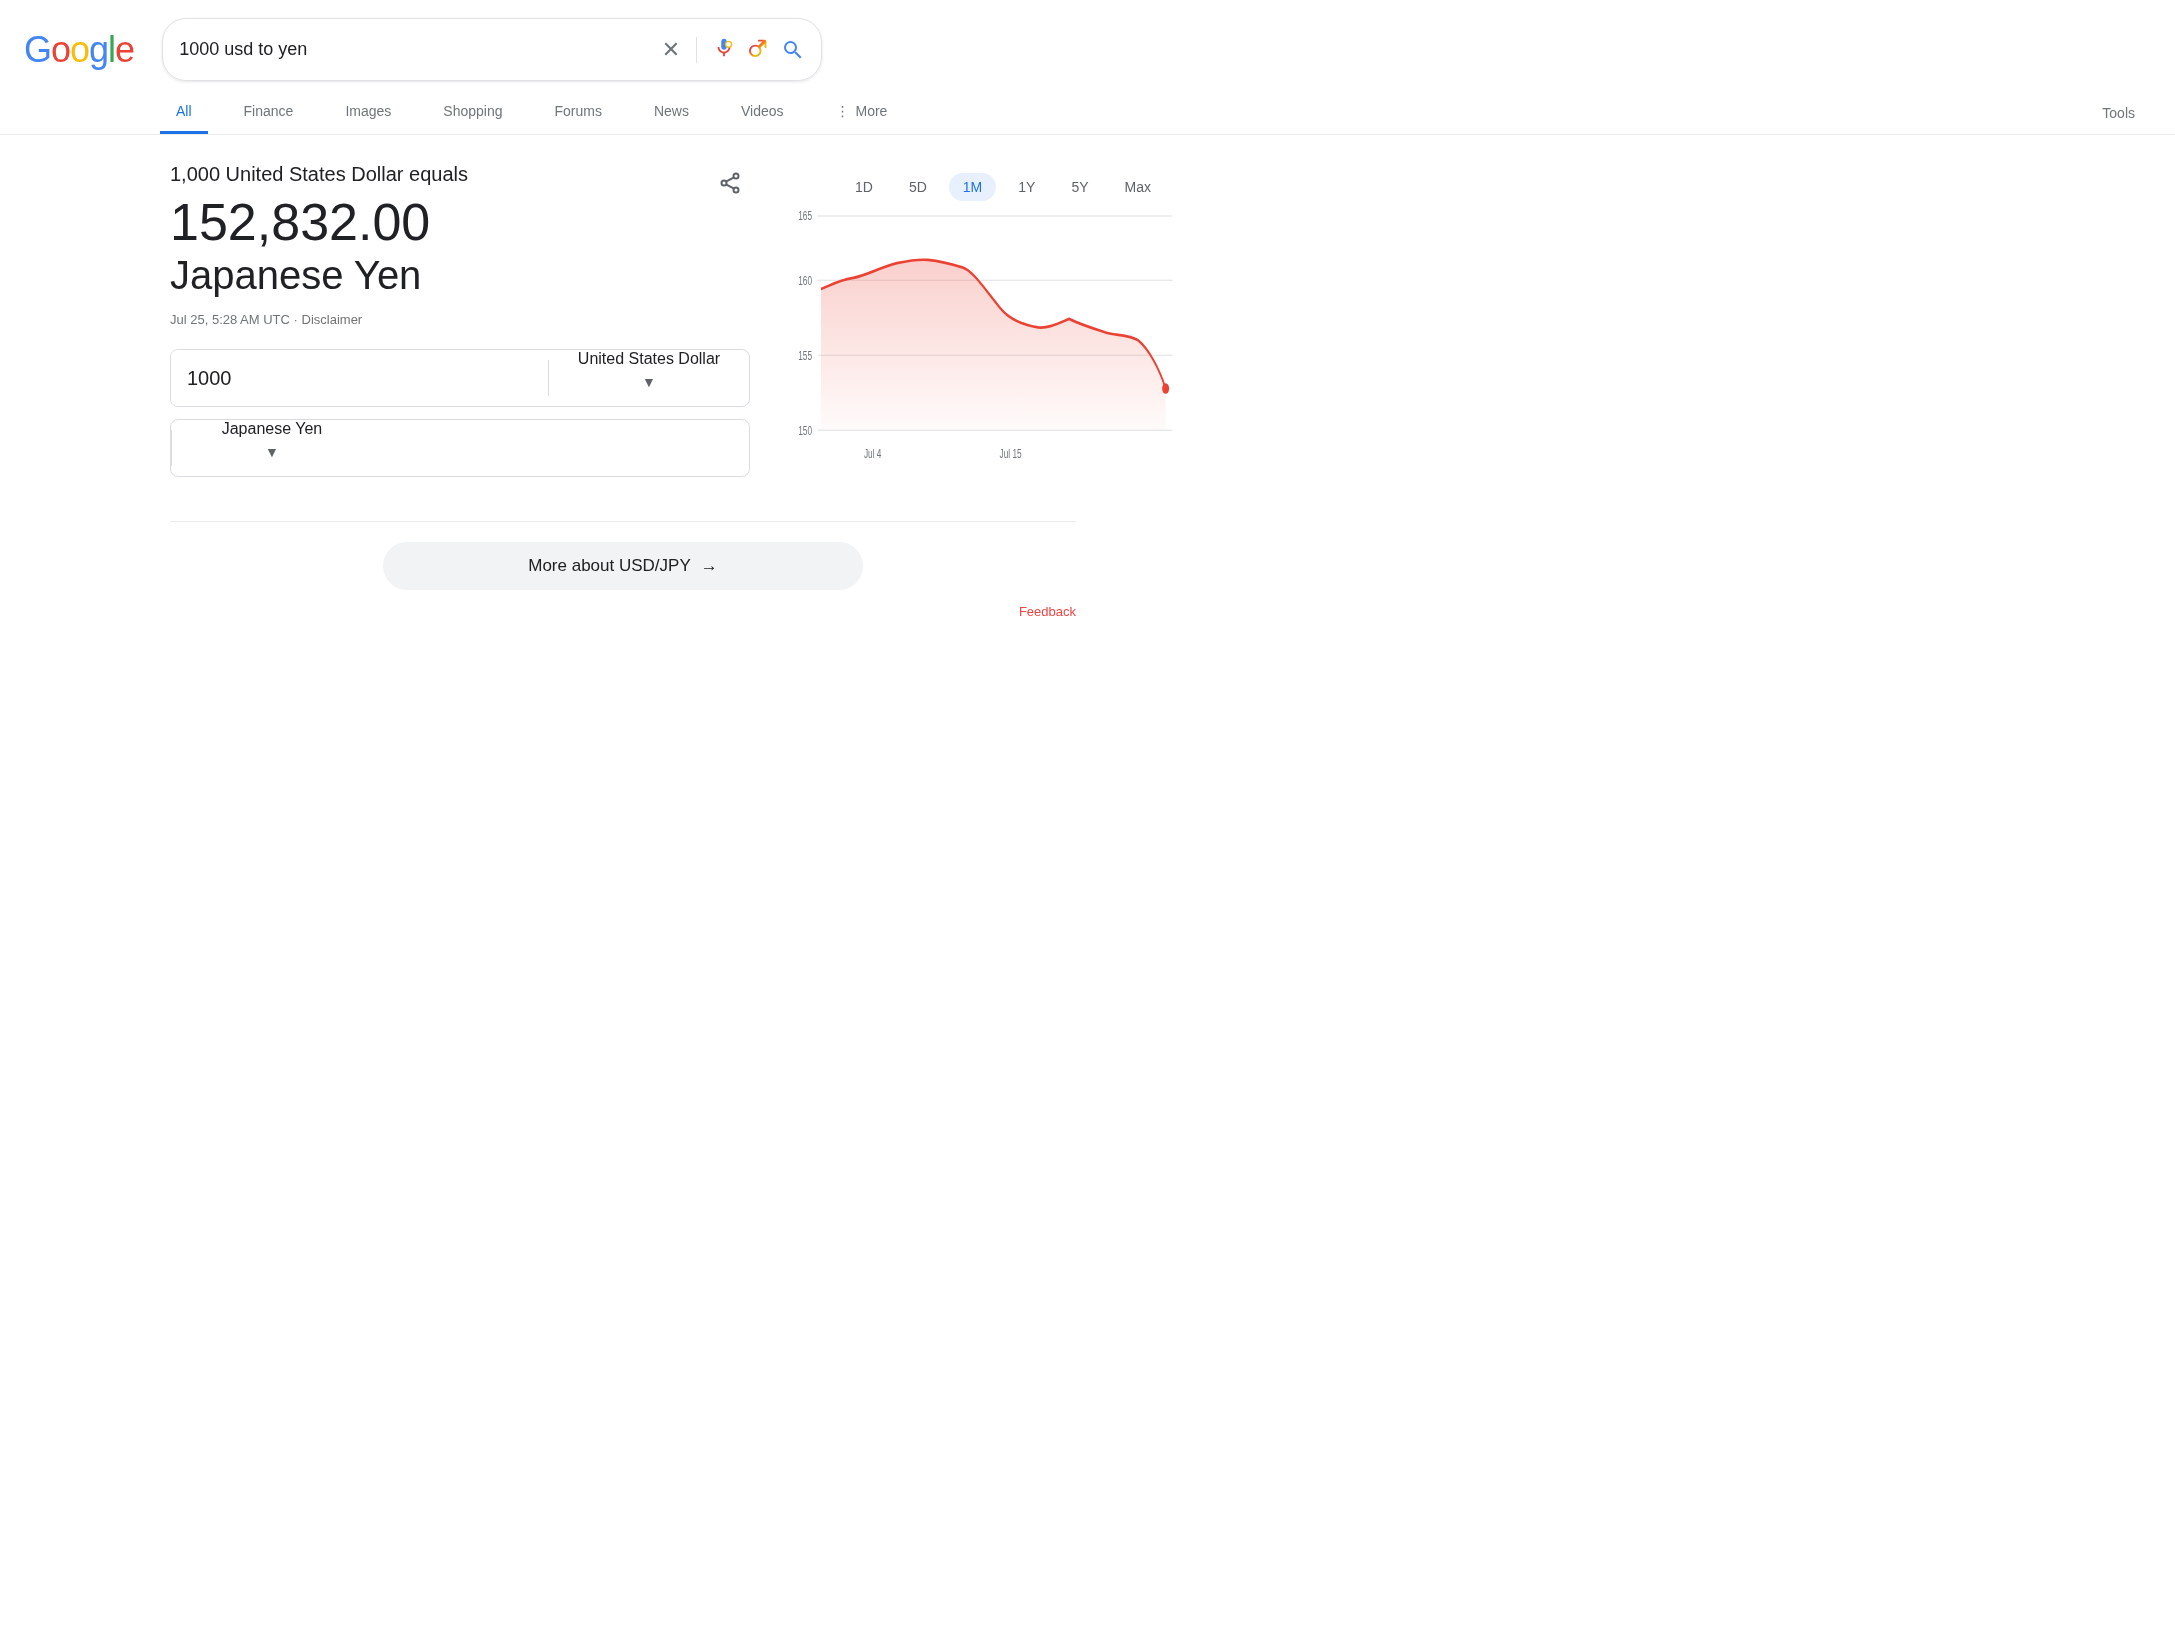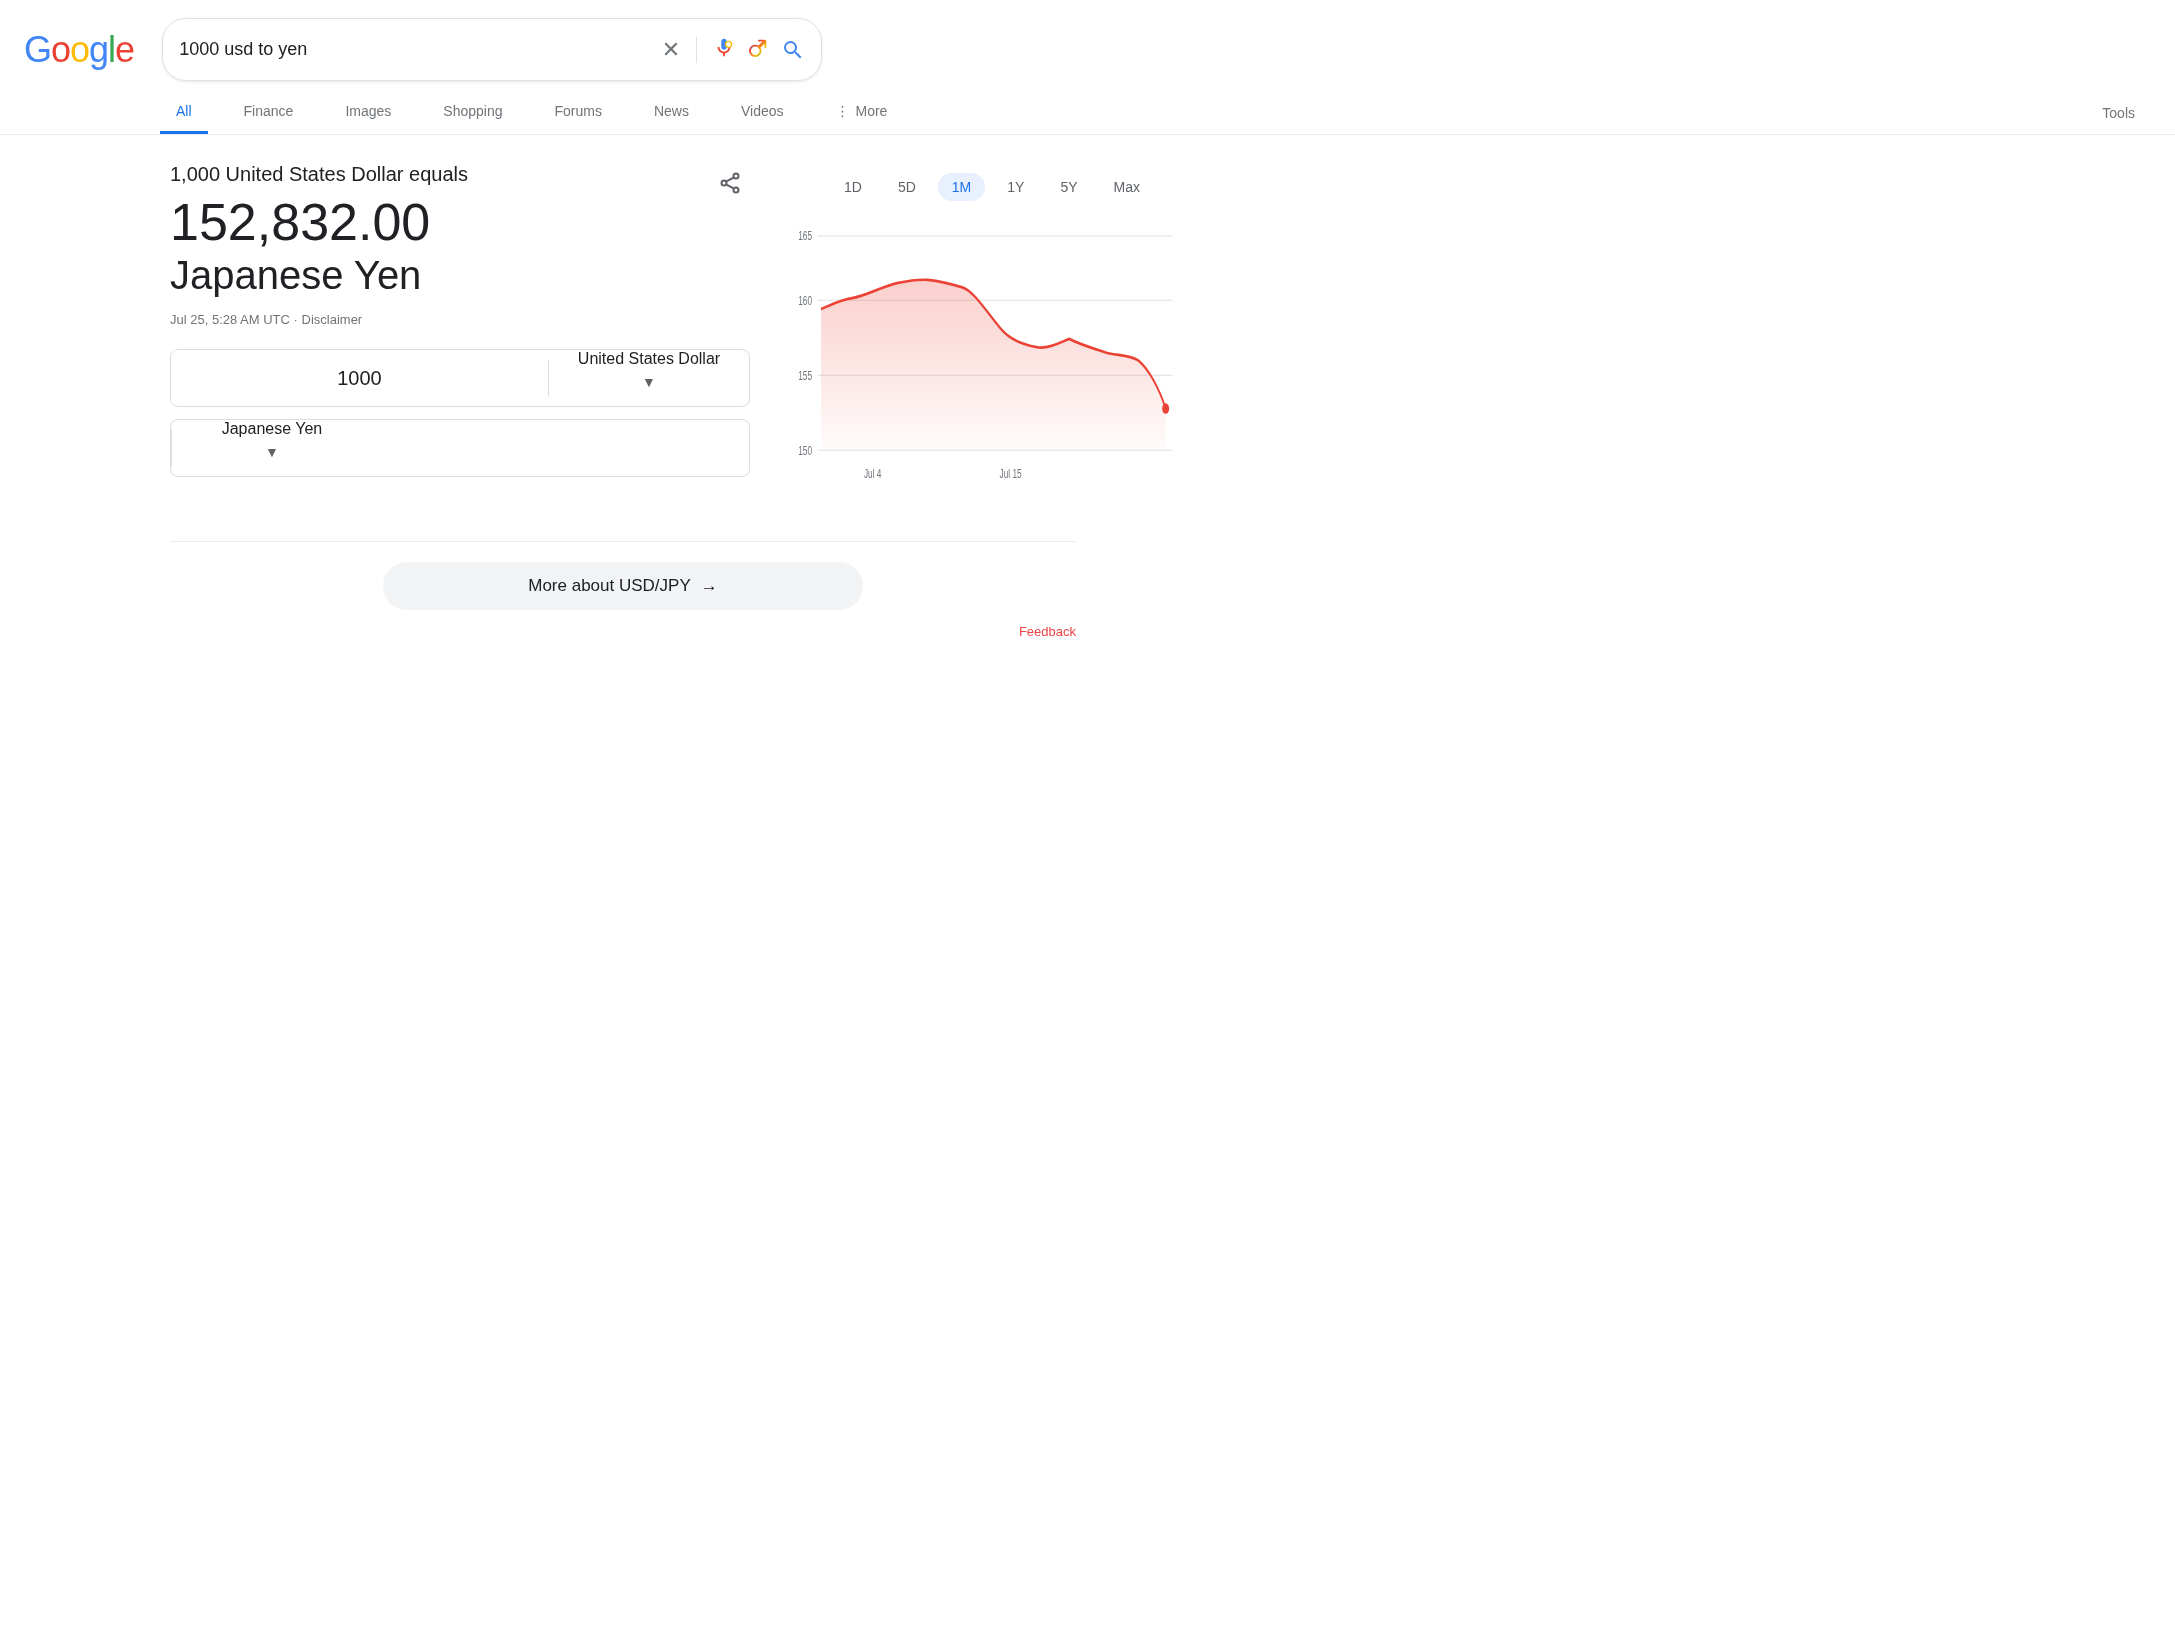--- a/index.html
+++ b/index.html
@@ -169,21 +169,20 @@
       overflow: hidden;
       height: 58px;
     }
     .converter-amount {
       flex: 1;
       border: none;
       outline: none;
       padding: 0 16px;
       font-size: 20px;
       color: #202124;
-      text-align: center;
     }
     .converter-divider {
       width: 1px;
       background: #dadce0;
       margin: 10px 0;
     }
     .converter-currency {
       display: flex;
       align-items: center;
       padding: 0 16px;
@@ -232,22 +231,22 @@
     
     .right-panel {
       flex: 1;
       padding-top: 10px;
       position: relative;
     }
 
     .chart-timeframes {
       display: flex;
       gap: 8px;
-      margin-bottom: 20px;
       padding-left: 40px;
+      justify-content: center;
     }
     .timeframe-btn {
       padding: 6px 14px;
       border: none;
       background: none;
       font-size: 14px;
       color: #5f6368;
       cursor: pointer;
       border-radius: 16px;
     }

